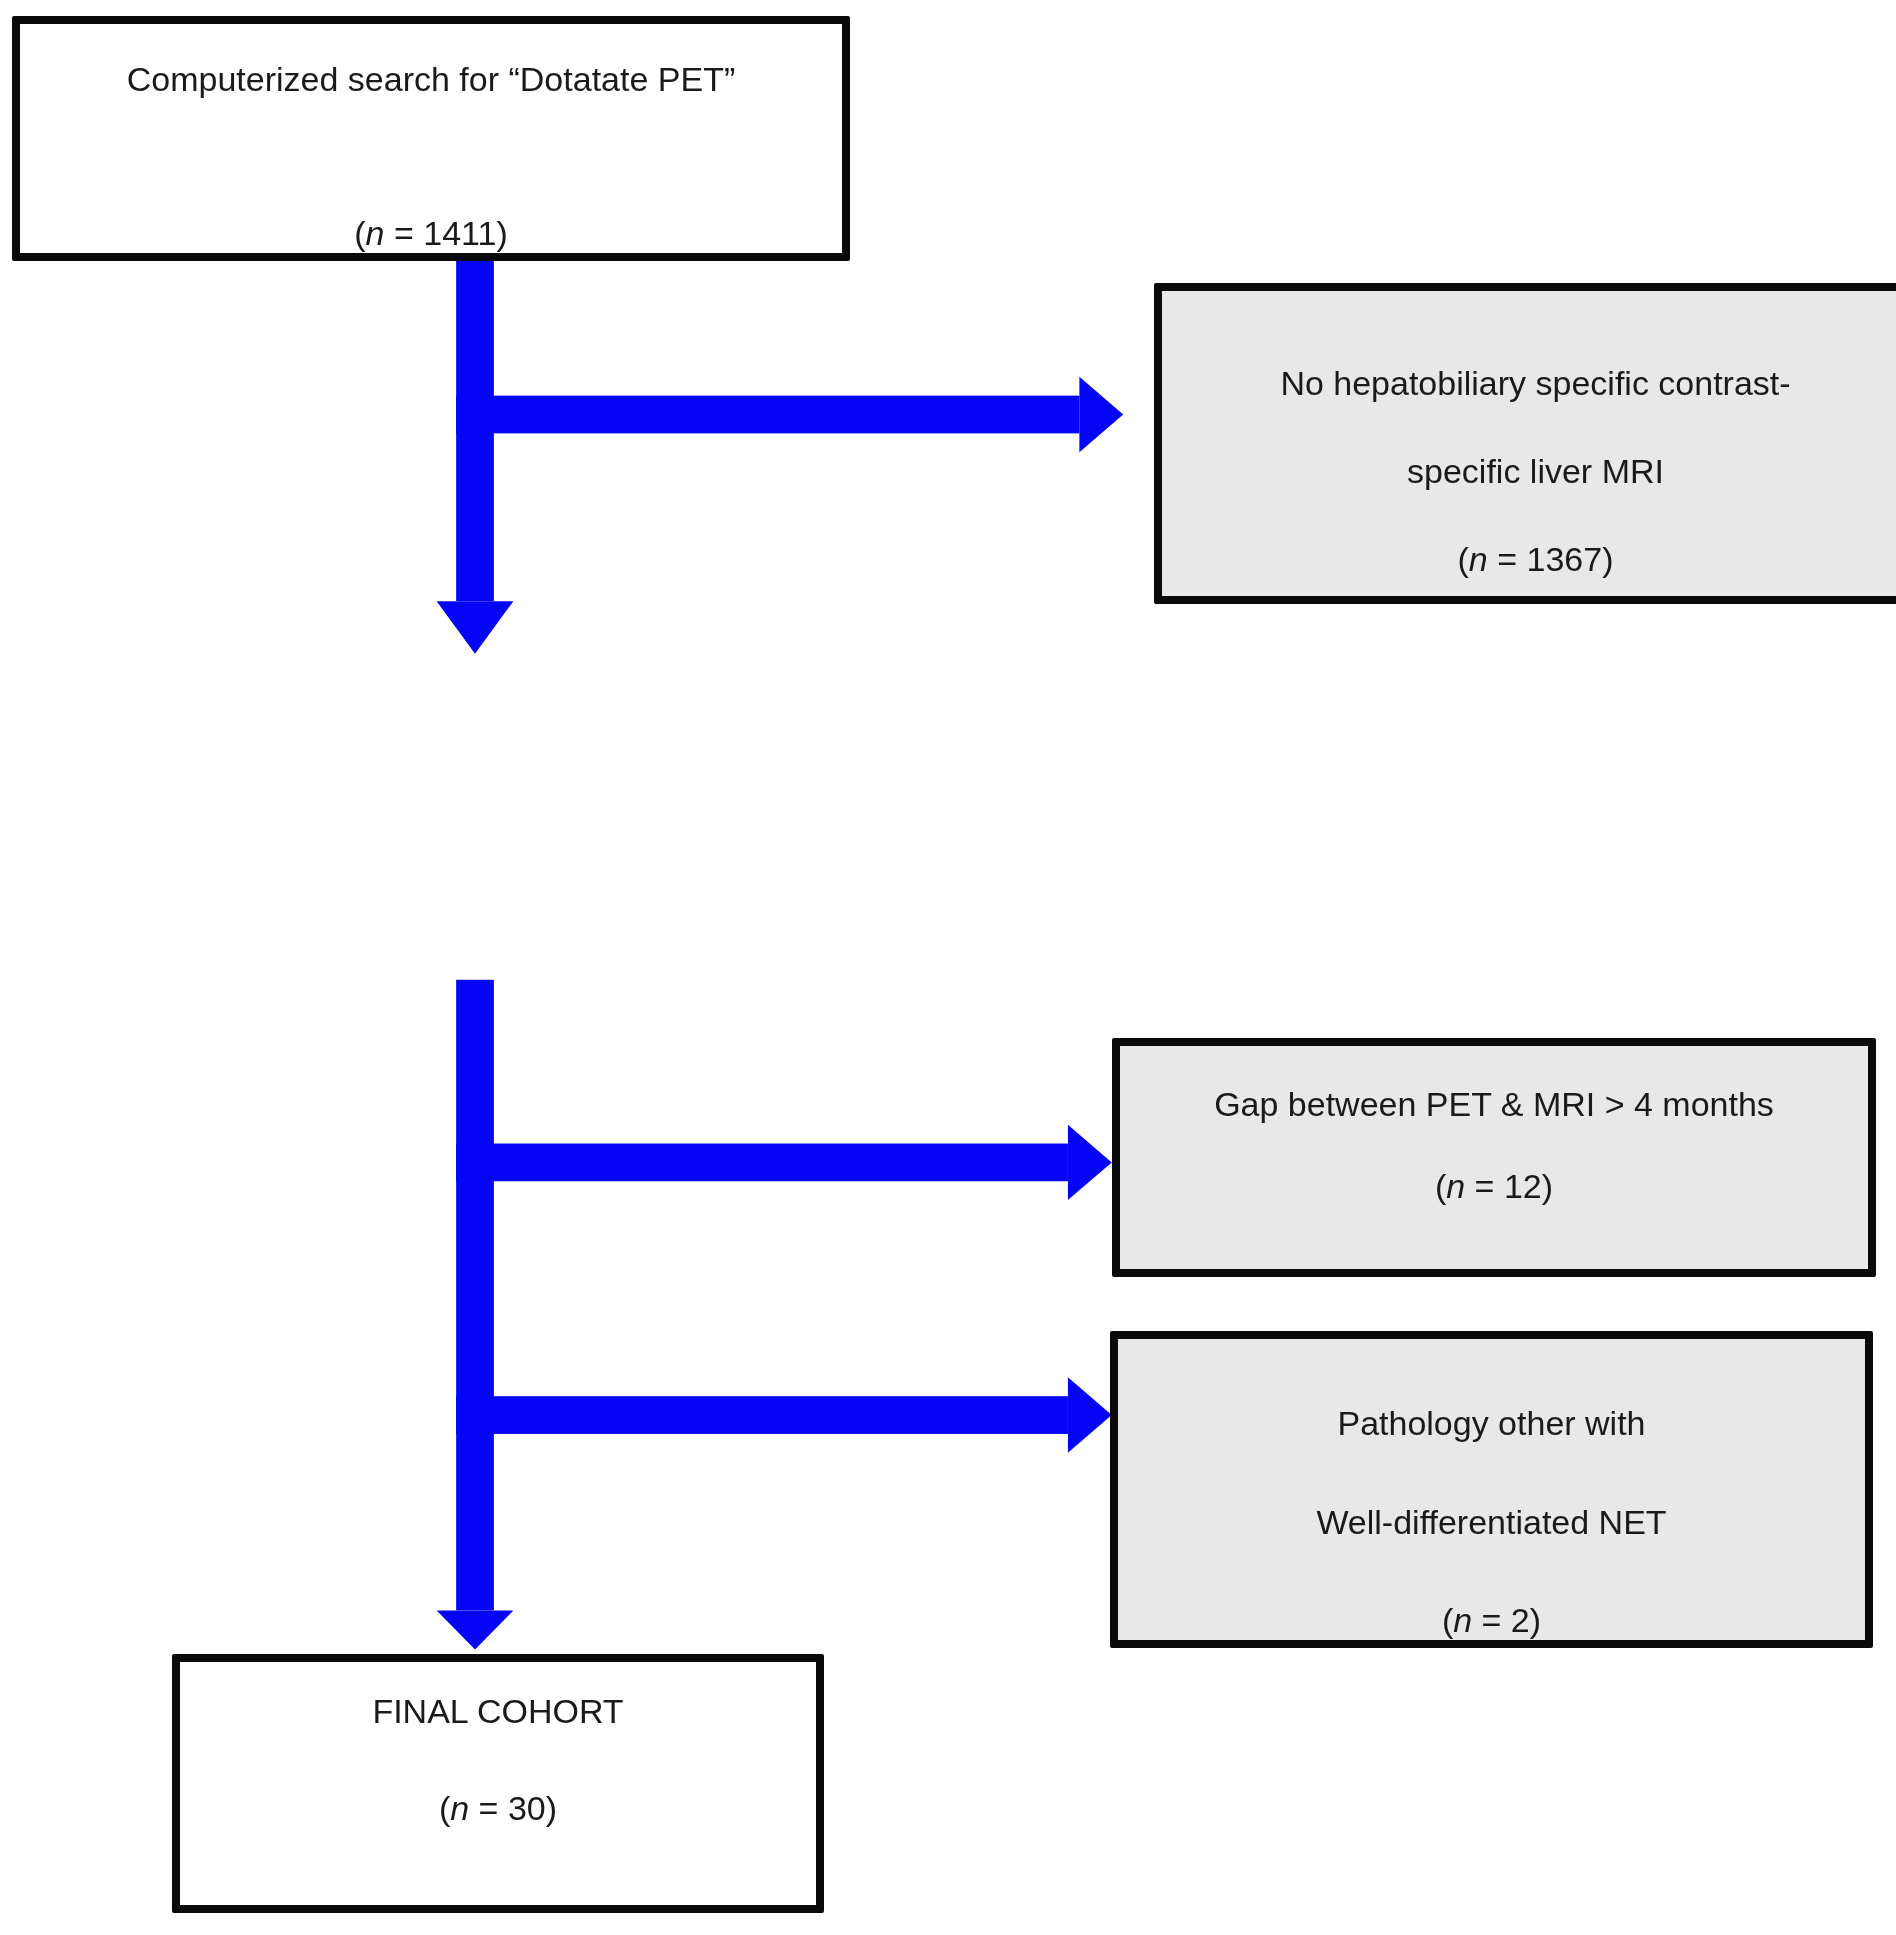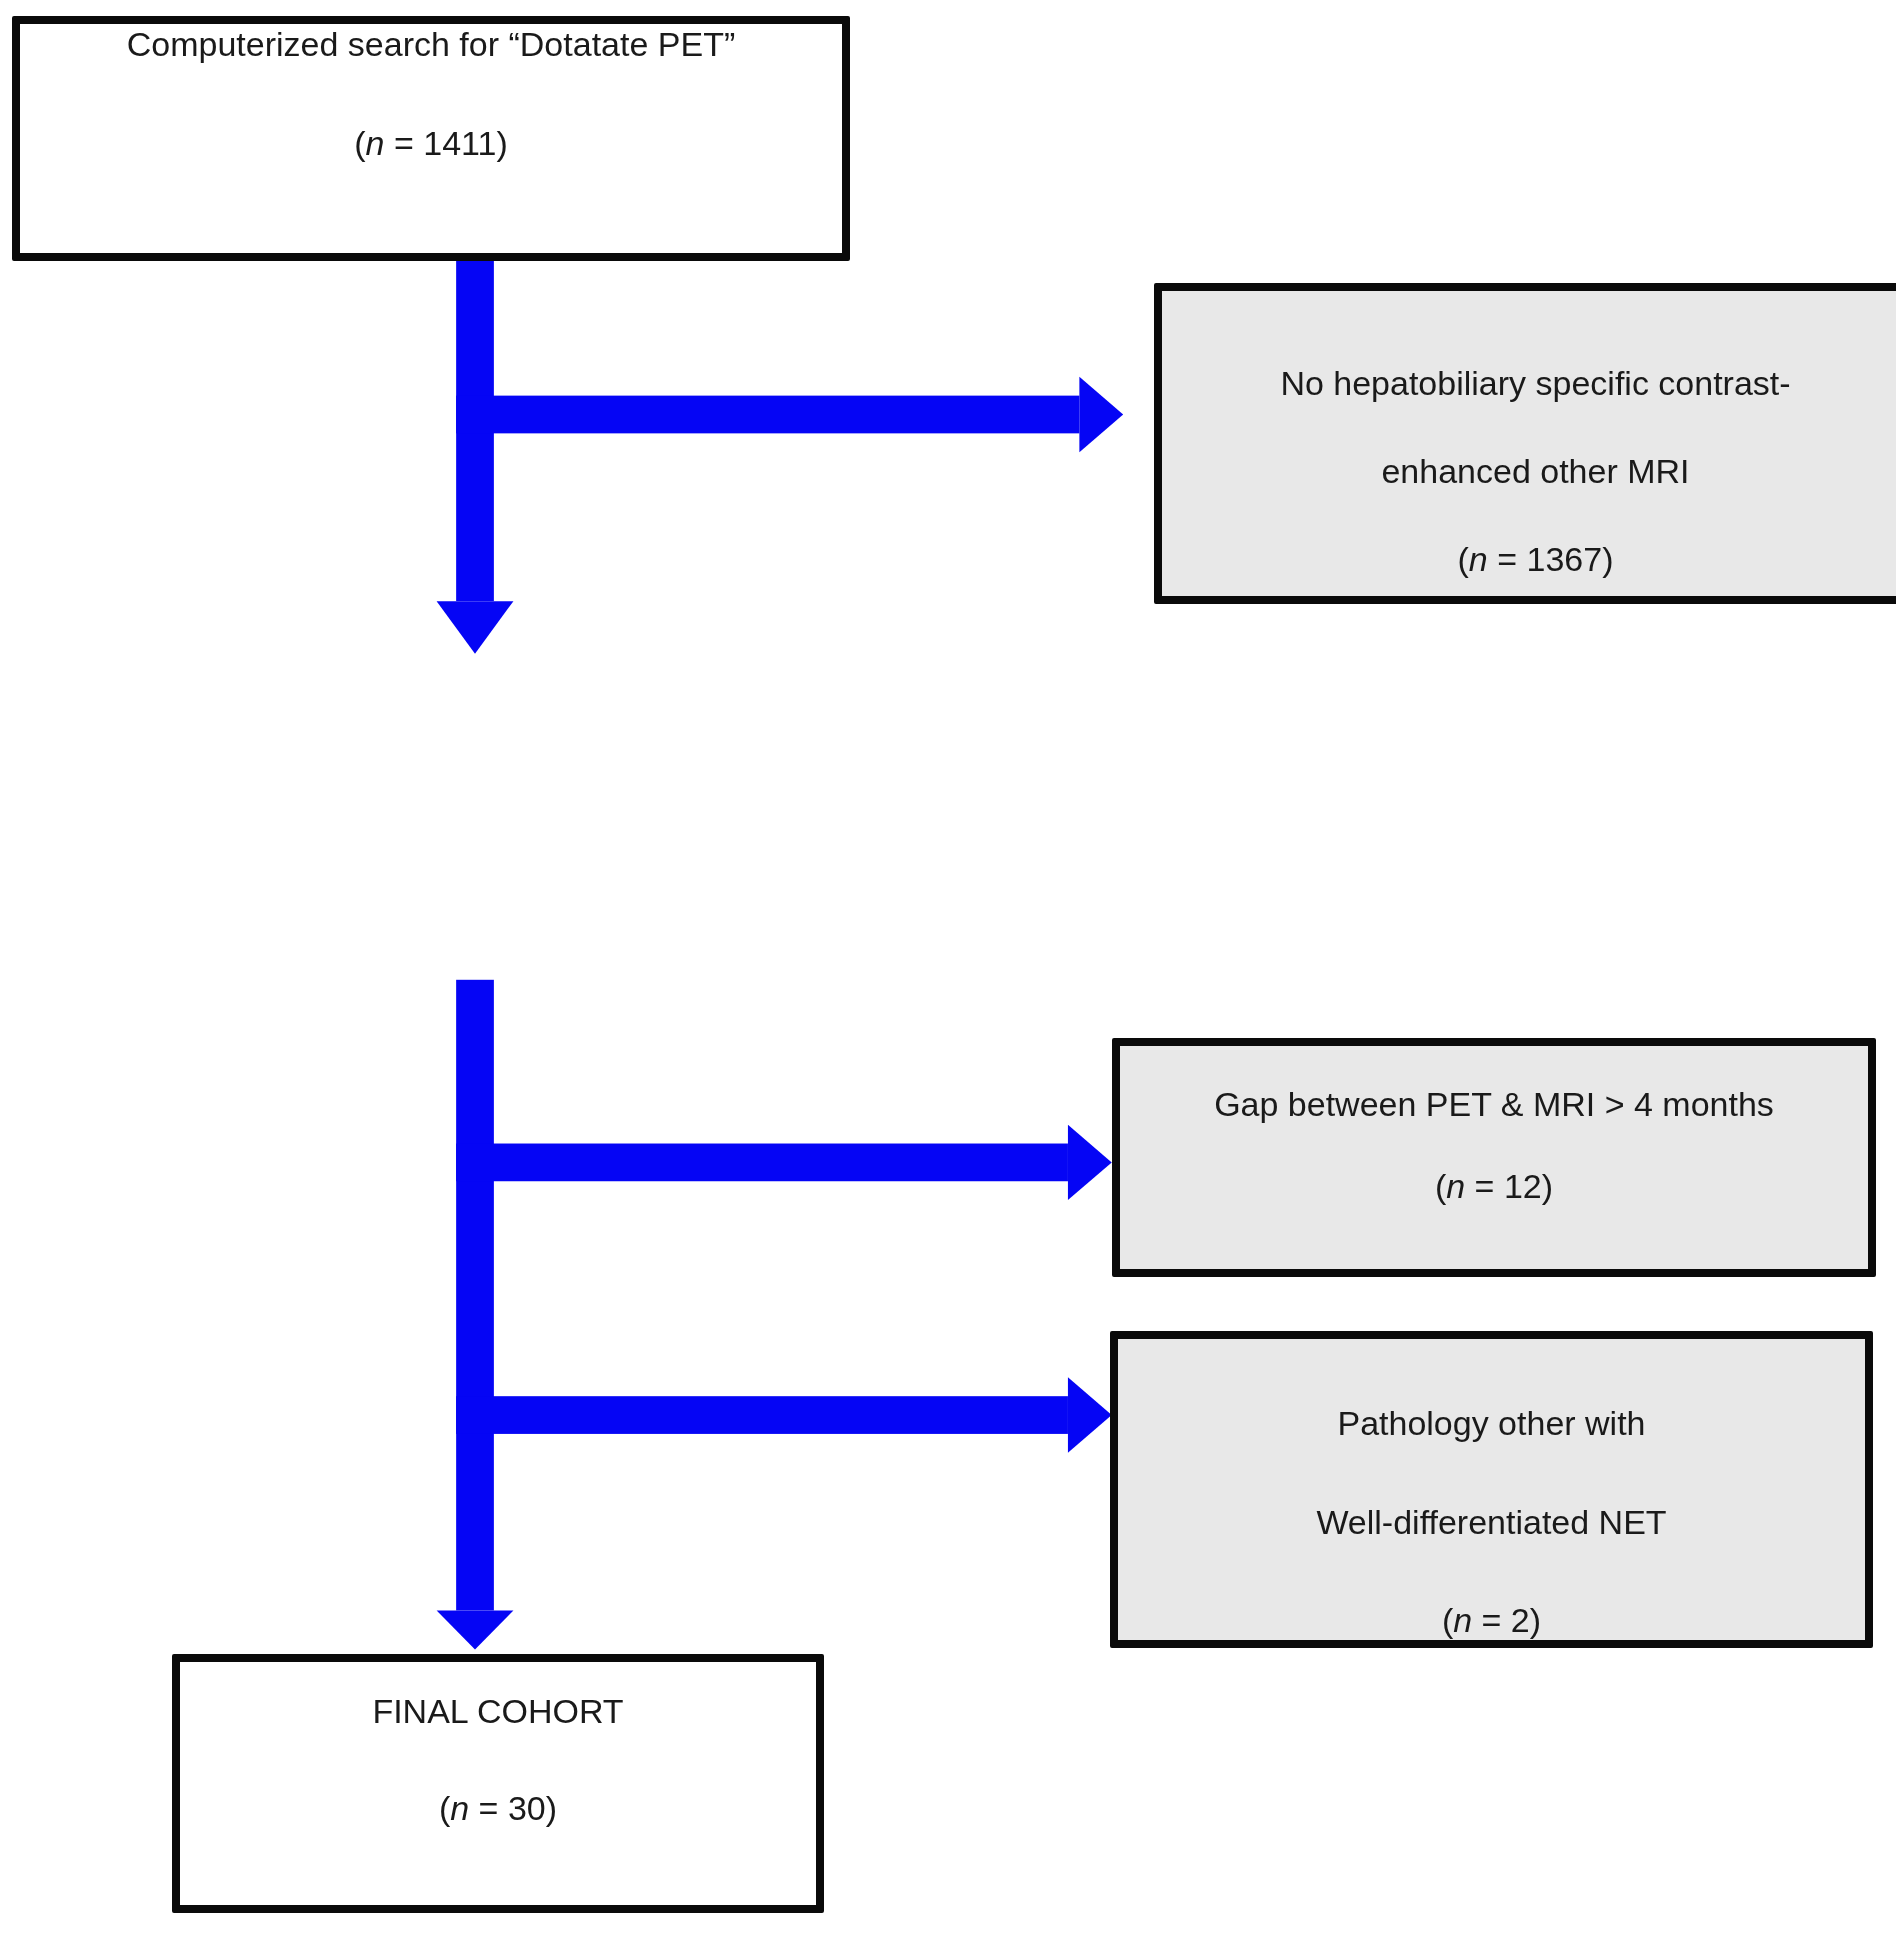--- a/index.html
+++ b/index.html
@@ -35,21 +35,21 @@
     font-size: 34px;
     line-height: 40px;
   }
   .box.included { background: #ffffff; }
   .box.excluded { background: #e8e8e8; }
   .line { white-space: nowrap; }
   .nline i { font-style: italic; }
 
   
   #box-search   { left: 12px;   top: 16px;   width: 838px; height: 245px;
-                  justify-content: flex-start; gap: 59px; }
+                  justify-content: space-between; padding-top: 35px; gap: 59px; }
   #box-nohep    { left: 1154px; top: 283px;  width: 763px; height: 321px;
                   justify-content: space-between; padding: 72px 20px 17px; }
   #box-concur   { left: 20px;   top: 657px;  width: 830px; height: 321px;
                   justify-content: space-between; padding: 54px 20px 3.4px; }
   #box-gap      { left: 1112px; top: 1038px; width: 764px; height: 239px;
                   justify-content: space-between; padding: 38px 20px 63px; }
   #box-path     { left: 1110px; top: 1331px; width: 763px; height: 317px;
                   justify-content: space-between; padding: 64px 20px 0px; }
   #box-final    { left: 172px;  top: 1654px; width: 652px;  height: 259px;
                   justify-content: flex-start; padding-top: 29px; gap: 57px; }
@@ -84,21 +84,21 @@
     </g>
   </svg>
 
   <div class="box included" id="box-search">
     <div class="line">Computerized search for “Dotatate PET”</div>
     <div class="line nline">(<i>n</i> = 1411)</div>
   </div>
 
   <div class="box excluded" id="box-nohep">
     <div class="line">No hepatobiliary specific contrast-</div>
-    <div class="line">enhanced other MRI</div>
+    <div class="line">specific liver MRI</div>
     <div class="line nline">(<i>n</i> = 1367)</div>
   </div>
 
 
   <div class="box excluded" id="box-gap">
     <div class="line">Gap between PET &amp; MRI &gt; 4 months</div>
     <div class="line nline">(<i>n</i> = 12)</div>
   </div>
 
   <div class="box excluded" id="box-path">

